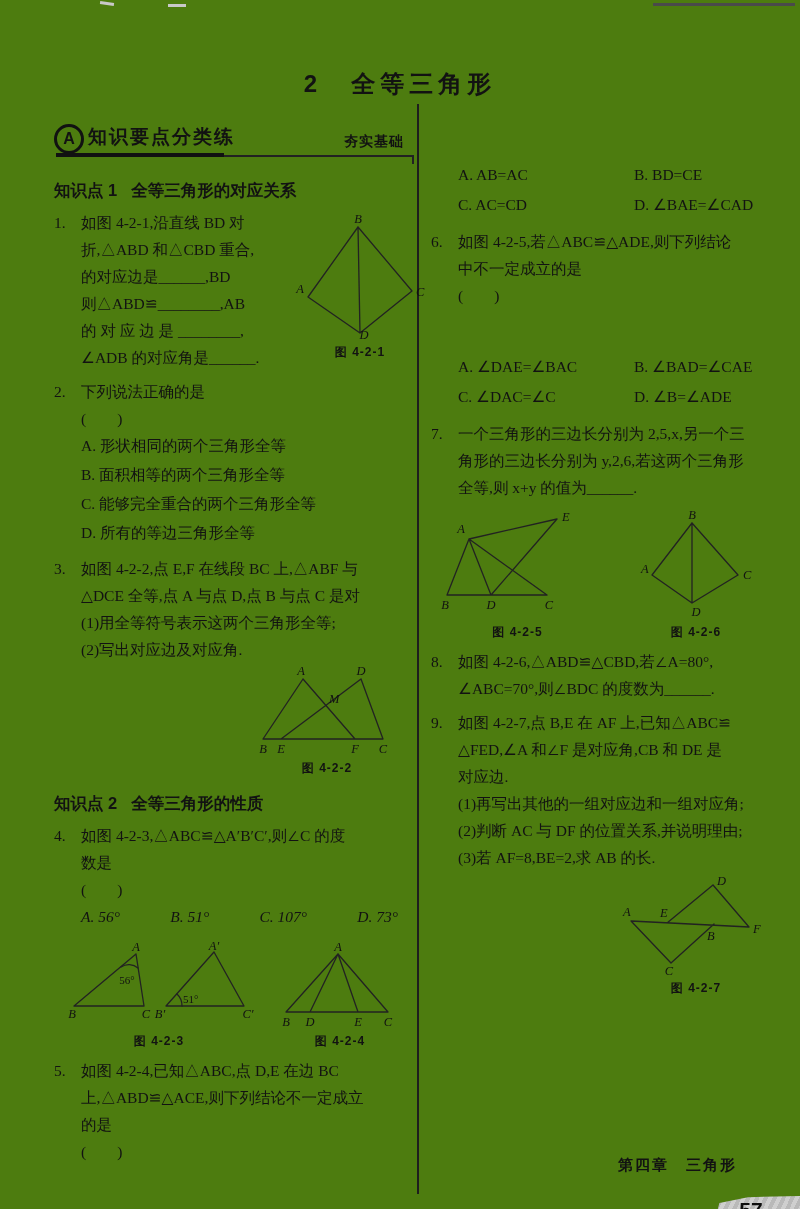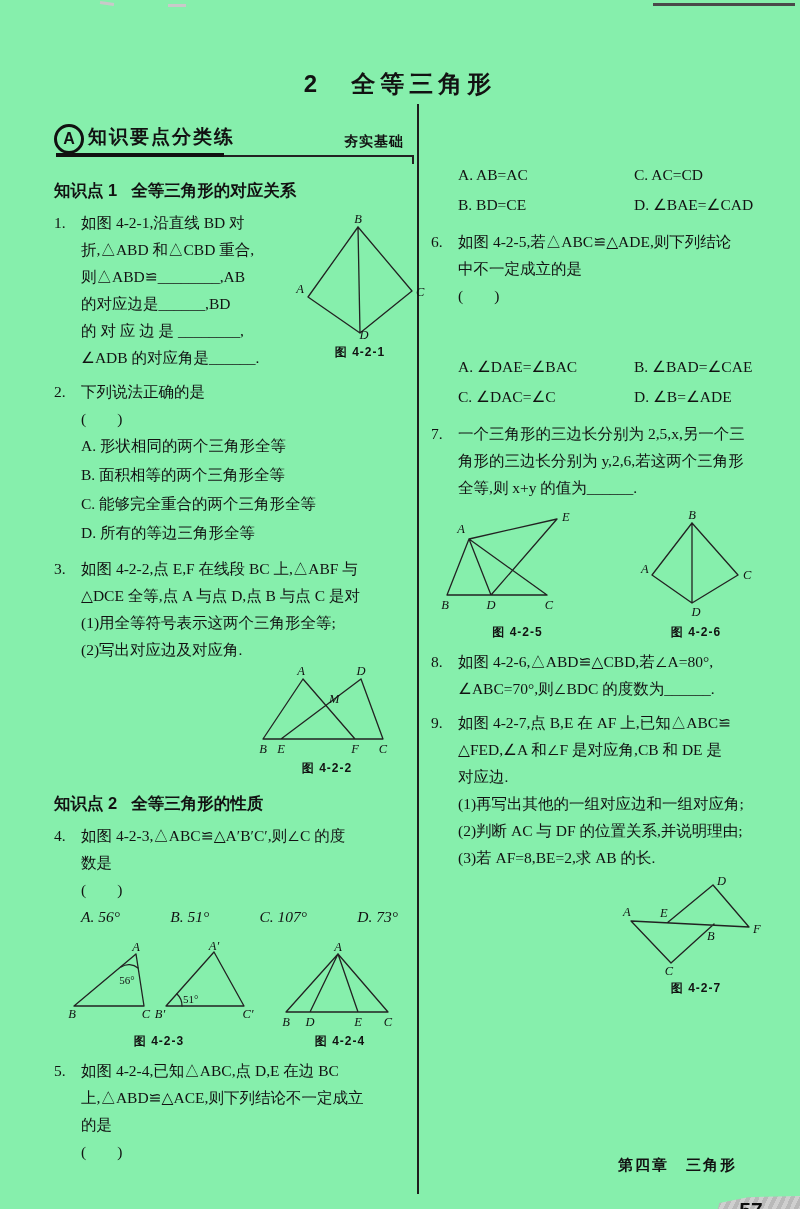--- a/index.html
+++ b/index.html
@@ -1,16 +1,16 @@
 <!DOCTYPE html>
 <html><head>
 <meta charset="utf-8">
 <style>
   html,body{margin:0;padding:0;background:#e8e8e8;}
-  .page{position:relative;width:800px;height:1209px;background:#86efac;margin:0 auto;
+  .page{position:relative;width:800px;height:1209px;background:#4d7c0f;margin:0 auto;
         font-family:"Liberation Serif",serif;color:#121212;overflow:hidden;}
   .title{position:absolute;top:52px;left:0;right:0;text-align:center;
          font:bold 24px "Liberation Sans",sans-serif;letter-spacing:5px;}
   .divider{position:absolute;left:417px;top:104px;width:2px;height:1090px;background:#1e1e1e;}
   .toprule{position:absolute;left:653px;top:3px;width:142px;height:3px;background:#4a4a4a;}
   .mark{position:absolute;background:#c9c9c9;height:3px;}
   .tl1{left:100px;top:2px;width:14px;transform:rotate(8deg);}
   .tl2{left:168px;top:4px;width:18px;}
   .col{position:absolute;}
   .leftcol{left:54px;top:124px;width:362px;}
@@ -89,22 +89,22 @@
     <div class="topic">
       <span class="tlabel">知识点 1</span><span>全等三角形的对应关系</span>
     </div>
 
     <div class="q">
       <div class="qnum">1.</div>
       <div class="qbody rel">
         <div class="narrow">
             <div class="tline">如图 4-2-1,沿直线 BD 对</div>
             <div class="tline">折,△ABD 和△CBD 重合,</div>
+            <div class="tline">的对应边是______,BD</div>
             <div class="tline">则△ABD≌________,AB</div>
-            <div class="tline">的对应边是______,BD</div>
             <div class="tline">的 对 应 边 是 ________,</div>
             <div class="tline">∠ADB 的对应角是______.</div>
           </div>
         <figure class="fig421">
           <svg width="132" height="128" viewBox="0 0 132 128">
             <path class="st" d="M64,14 L14,84 M64,14 L118,78 M14,84 L66,120 M118,78 L66,120 M64,14 L66,120"></path>
             <text x="64" y="10" text-anchor="middle">B</text>
             <text x="10" y="80" text-anchor="end">A</text>
             <text x="122" y="83">C</text>
             <text x="70" y="126" text-anchor="middle">D</text>
@@ -223,22 +223,22 @@
 
   </div>
 
   <div class="col rightcol">
 
     <div class="q">
       <div class="qnum"></div>
       <div class="qbody">
         <div class="optgrid">
             <div class="tline">A. AB=AC</div>
+            <div class="tline">B. BD=CE</div>
             <div class="tline">C. AC=CD</div>
-            <div class="tline">B. BD=CE</div>
             <div class="tline">D. ∠BAE=∠CAD</div>
           </div>
       </div>
     </div>
 
     <div class="q">
       <div class="qnum">6.</div>
       <div class="qbody">
         <div class="tline">如图 4-2-5,若△ABC≌△ADE,则下列结论</div>
         <div class="row">

